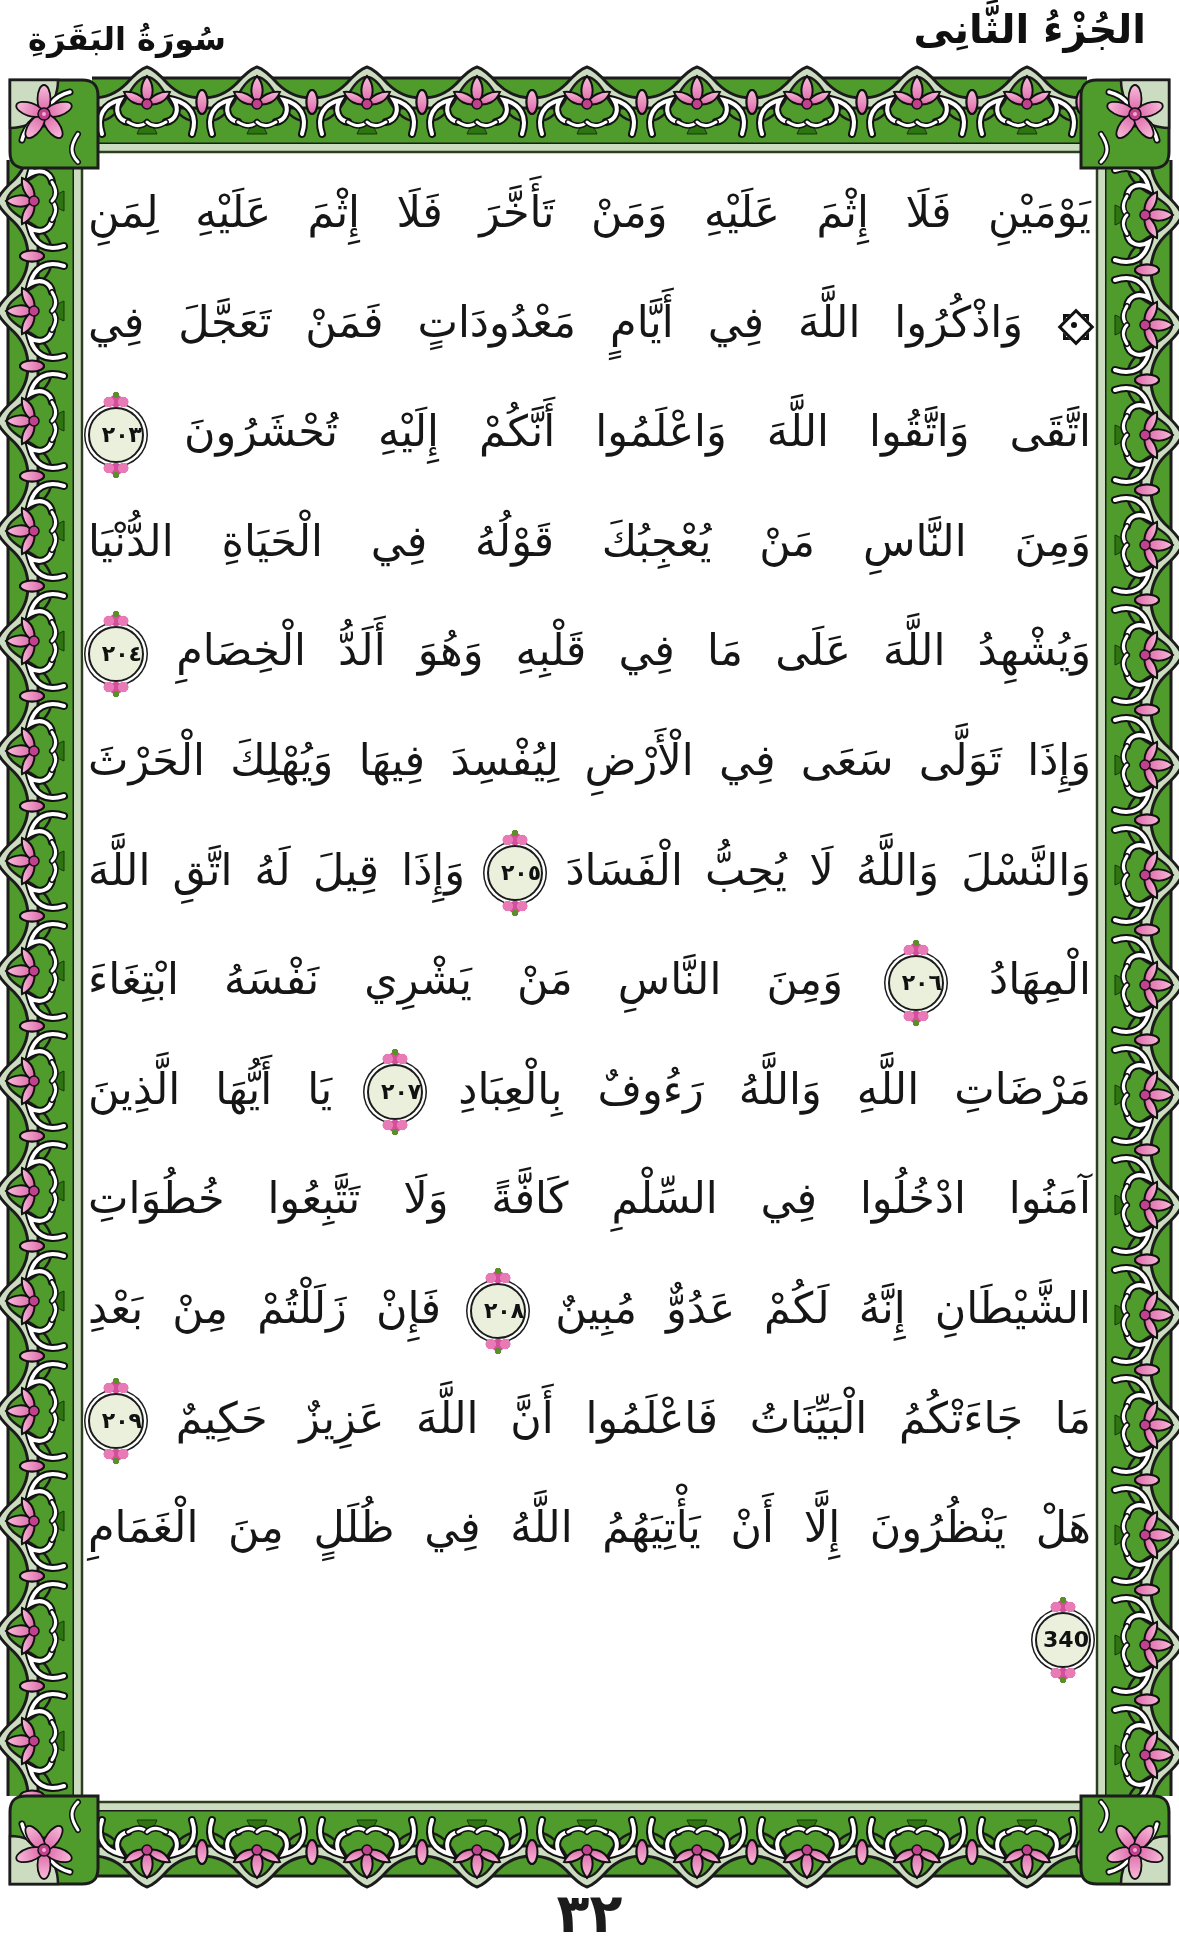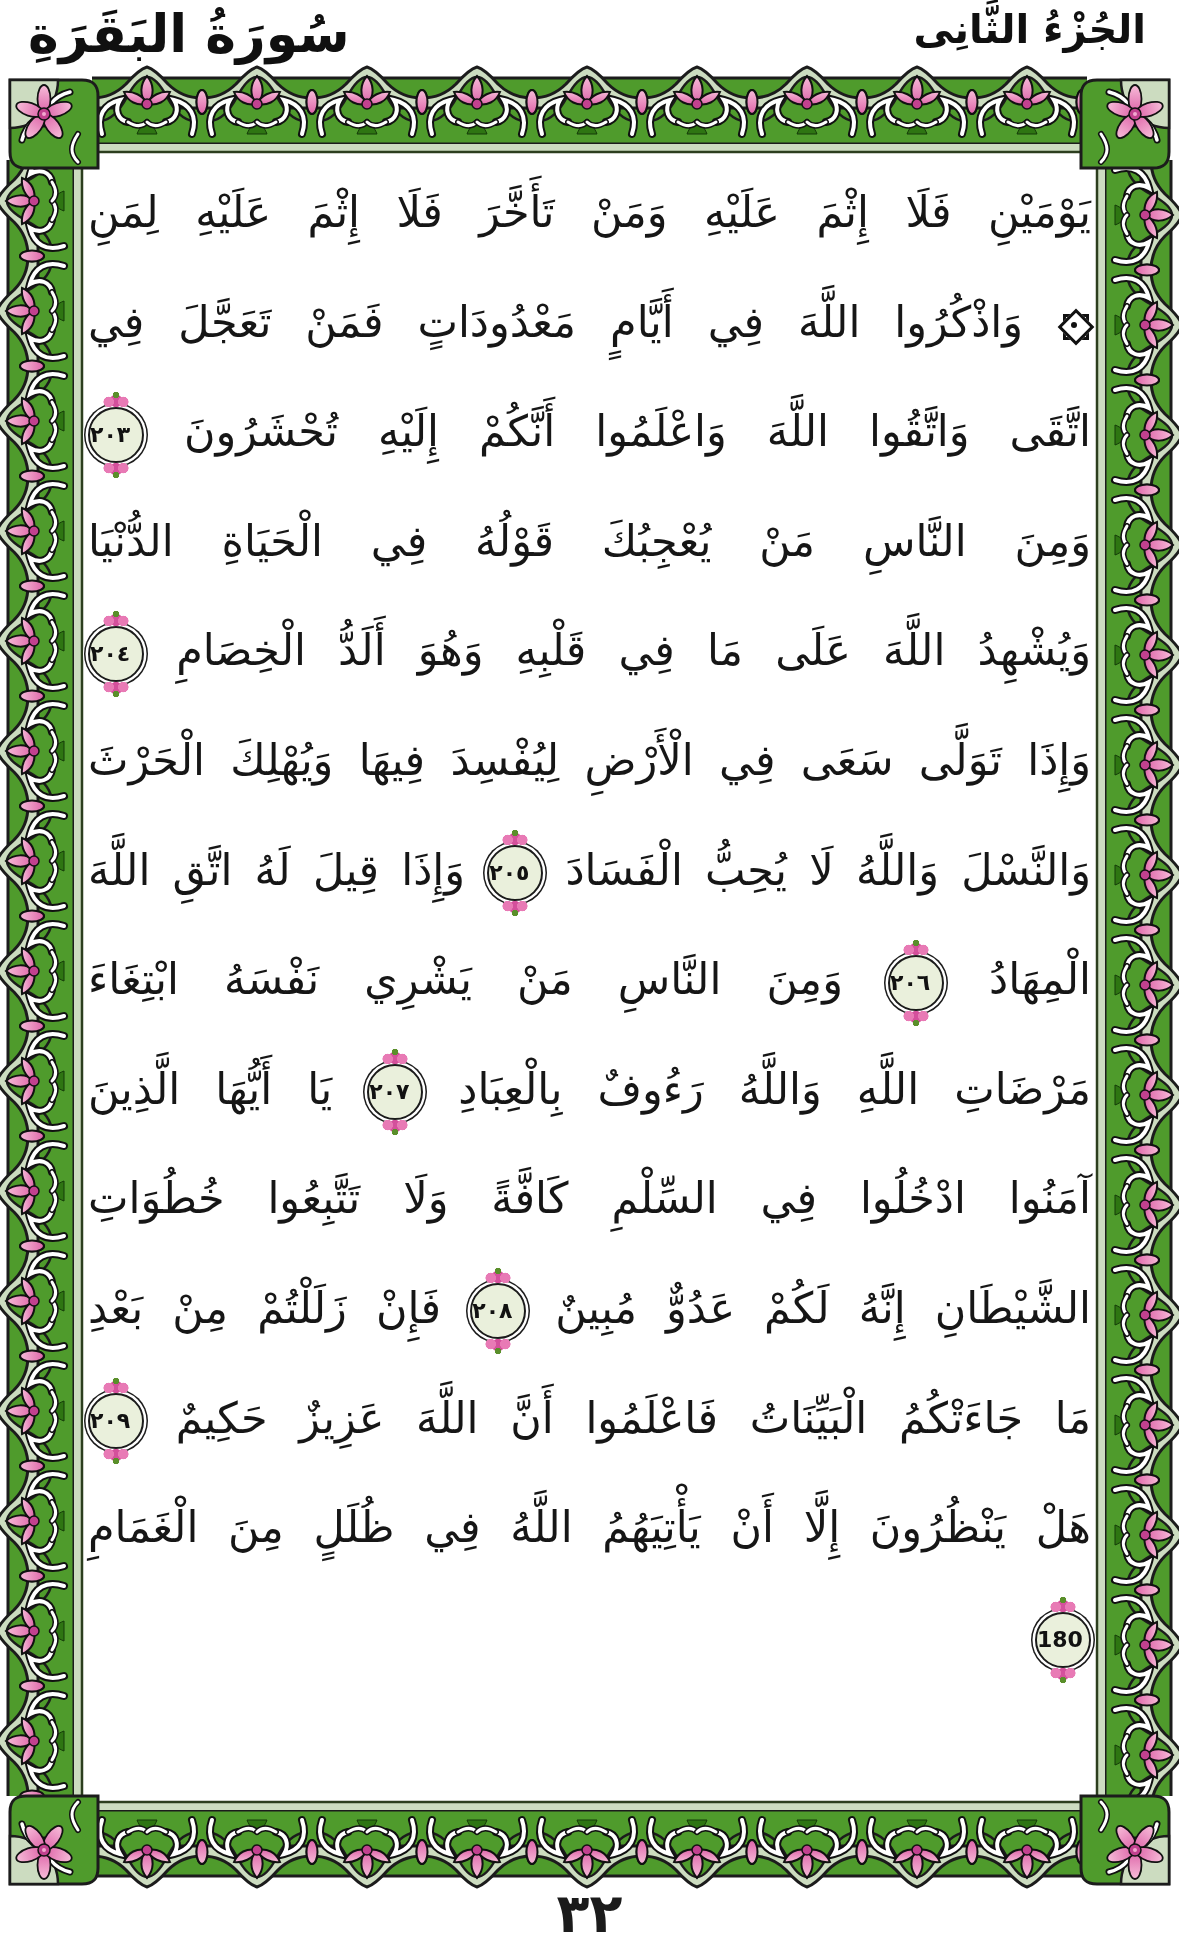--- a/index.html
+++ b/index.html
@@ -4,37 +4,37 @@
 <style>
   html,body{margin:0;padding:0;}
   body{
     width:1179px;height:1941px;position:relative;background:#ffffff;
     font-family:"DejaVu Sans","Liberation Sans",sans-serif;color:#1b1b1b;
     overflow:hidden;
   }
   
   .hdr{position:absolute;z-index:3;font-weight:bold;color:#101010;white-space:nowrap;}
   .hdr-right{top:6px;right:33px;font-size:40px;}
-  .hdr-left{top:4px;left:28px;font-size:52px;text-align:right;}
+  .hdr-left{top:20px;left:28px;font-size:32px;text-align:right;}
   
   svg.frame{position:absolute;left:0;top:0;z-index:1;}
   .bandrect{fill:#4f9b2c;stroke:#1c1c1c;stroke-width:3;}
   
   .text-area{
     position:absolute;z-index:2;left:88px;top:158px;width:1003px;height:1644px;
     direction:rtl;
   }
   .qline{
     height:109.6px;line-height:109.6px;white-space:nowrap;
     text-align:justify;text-align-last:justify;
     font-size:43px;color:#161616;font-weight:500;
   }
   
   .vm{
-    display:inline-flex;align-items:center;justify-content:flex-end;
+    display:inline-flex;align-items:center;justify-content:flex-start;
     width:52px;height:52px;border-radius:50%;
     background:#eaf0dc;border:2px solid #1b1b1b;
     box-shadow:0 0 0 2.5px #ffffff,0 0 0 4px #1b1b1b,0 0 0 5px #ffffff;
     position:relative;vertical-align:middle;
     font-size:22px;font-weight:bold;line-height:1;color:#111;
   }
   .vm::before,.vm::after{
     content:"";position:absolute;left:50%;width:26px;height:16px;
     transform:translateX(-50%);
     background:
@@ -216,17 +216,17 @@
       </span> <span>يَا أَيُّهَا الَّذِينَ</span></div>
     <div class="qline"><span>آمَنُوا ادْخُلُوا فِي السِّلْمِ كَافَّةً وَلَا تَتَّبِعُوا خُطُوَاتِ</span></div>
     <div class="qline"><span>الشَّيْطَانِ إِنَّهُ لَكُمْ عَدُوٌّ مُبِينٌ</span> <span class="vm">
         <span>٢٠٨</span>
       </span> <span>فَإِنْ زَلَلْتُمْ مِنْ بَعْدِ</span></div>
     <div class="qline"><span>مَا جَاءَتْكُمُ الْبَيِّنَاتُ فَاعْلَمُوا أَنَّ اللَّهَ عَزِيزٌ حَكِيمٌ</span> <span class="vm">
         <span>٢٠٩</span>
       </span></div>
     <div class="qline"><span>هَلْ يَنْظُرُونَ إِلَّا أَنْ يَأْتِيَهُمُ اللَّهُ فِي ظُلَلٍ مِنَ الْغَمَامِ</span></div>
     <div class="qline"> <span class="vm">
-        <span>180</span>
+        <span>340</span>
       </span></div>
   </div>
 
 <div class="pgnum">٣٢</div>
 
 </body></html>

